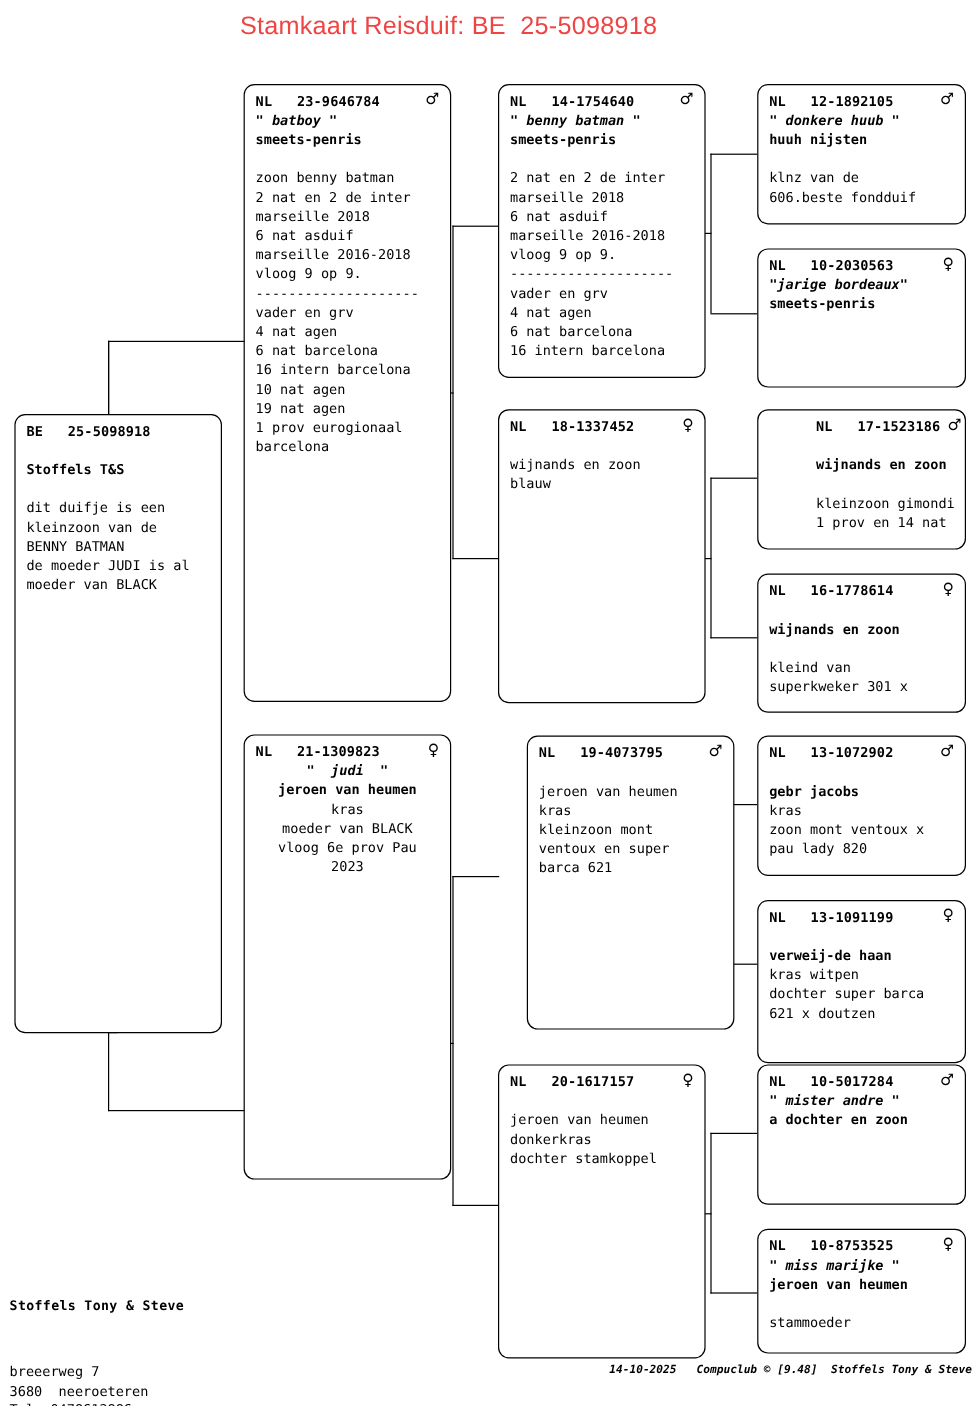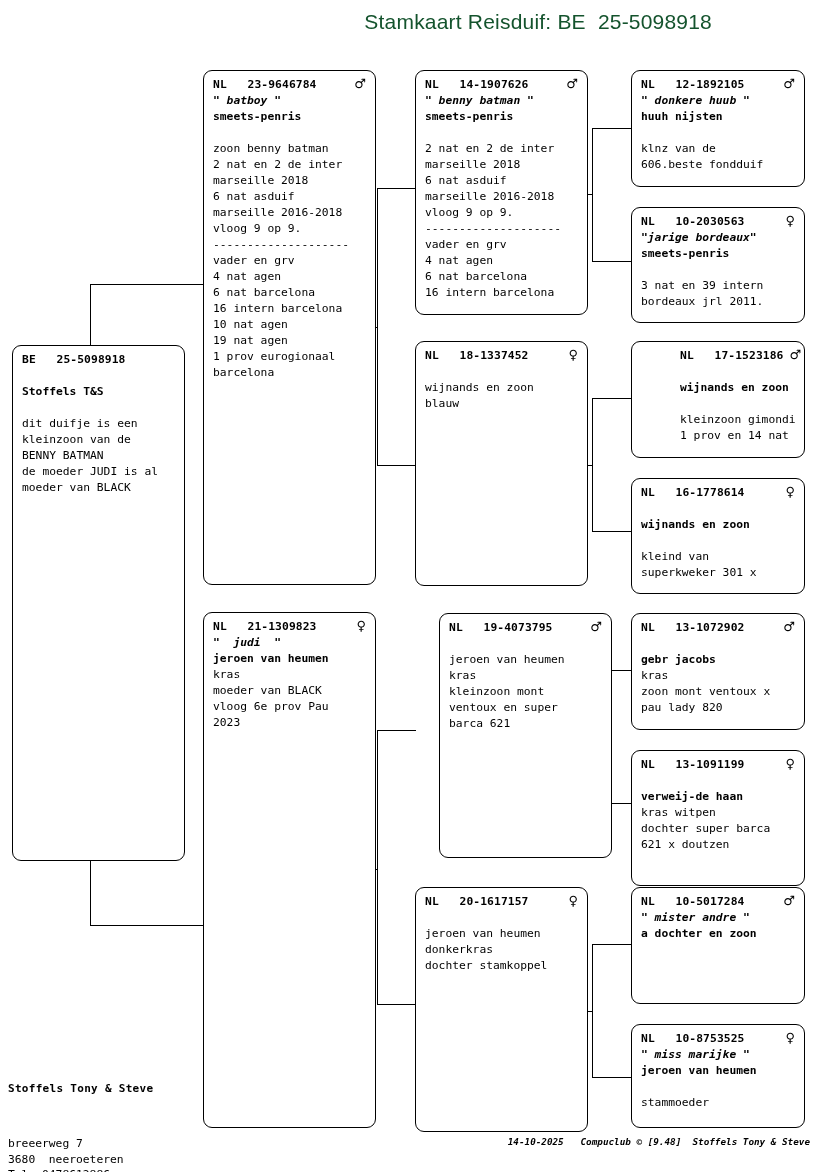--- a/index.html
+++ b/index.html
@@ -19,27 +19,27 @@
     overflow: hidden;
     background: #ffffff;
   }
 
   
   #page-title {
     position: absolute;
     left: 0;
     top: 10px;
     width: 712px;
-    text-align: right;
+    text-align: left;
     font-family: "Liberation Sans", sans-serif;
     font-size: 21px;
     font-weight: normal;
     letter-spacing: 0.2px;
     white-space: pre;
-    color: #14532d;
+    color: #ef4444;
   }
   #title-shift {
     display: inline-block;
     margin-left: 200px;
   }
 
   
   .ped-box {
     position: absolute;
     box-sizing: border-box;
@@ -205,36 +205,36 @@
 vader en grv
 4 nat agen
 6 nat barcelona
 16 intern barcelona
 10 nat agen
 19 nat agen
 1 prov eurogionaal
 barcelona</div>
   </div>
 
-  <div class="ped-box" style="left:203px; top:612px; width:173px; height:516px;">
+  <div class="ped-box" style="left:203px; top:612px; width:173px; height:371px;text-align:center;">
     <div class="ped-head">
       <span class="ring">NL   21-1309823</span>
       <span class="sex">♀</span>
     </div>
     <div class="ped-nick">"  judi  "</div>
     <div class="ped-breeder">jeroen van heumen</div>
     <div class="ped-notes tight">kras
 moeder van BLACK
 vloog 6e prov Pau
 2023</div>
   </div>
 
   <div class="ped-box" style="left:415px; top:70px; width:173px; height:245px;">
     <div class="ped-head">
-      <span class="ring">NL   14-1907626</span>
+      <span class="ring">NL   14-1754640</span>
       <span class="sex">♂</span>
     </div>
     <div class="ped-nick">" benny batman "</div>
     <div class="ped-breeder">smeets-penris</div>
     <div class="ped-notes">2 nat en 2 de inter
 marseille 2018
 6 nat asduif
 marseille 2016-2018
 vloog 9 op 9.
 --------------------
@@ -286,22 +286,20 @@
 606.beste fondduif</div>
   </div>
 
   <div class="ped-box" style="left:631px; top:207px; width:174px; height:116px;">
     <div class="ped-head">
       <span class="ring">NL   10-2030563</span>
       <span class="sex">♀</span>
     </div>
     <div class="ped-nick">"jarige bordeaux"</div>
     <div class="ped-breeder">smeets-penris</div>
-    <div class="ped-notes">3 nat en 39 intern
-bordeaux jrl 2011.</div>
   </div>
 
   <div class="ped-box" style="left:631px; top:341px; width:174px; height:117px;padding-left:48px;">
     <div class="ped-head">
       <span class="ring">NL   17-1523186</span>
       <span class="sex">♂</span>
     </div>
     <div class="ped-breeder" style="margin-top:16px;">wijnands en zoon</div>
     <div class="ped-notes">kleinzoon gimondi
 1 prov en 14 nat</div>

